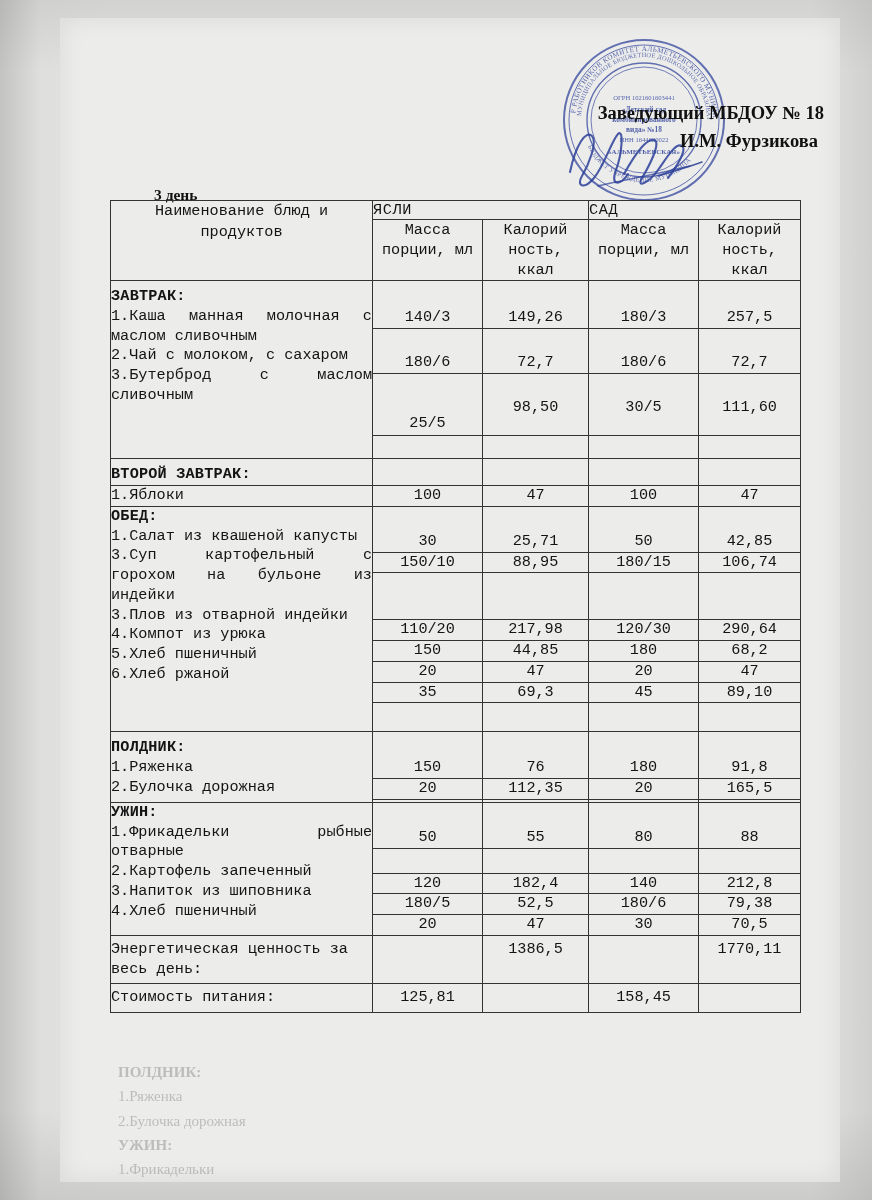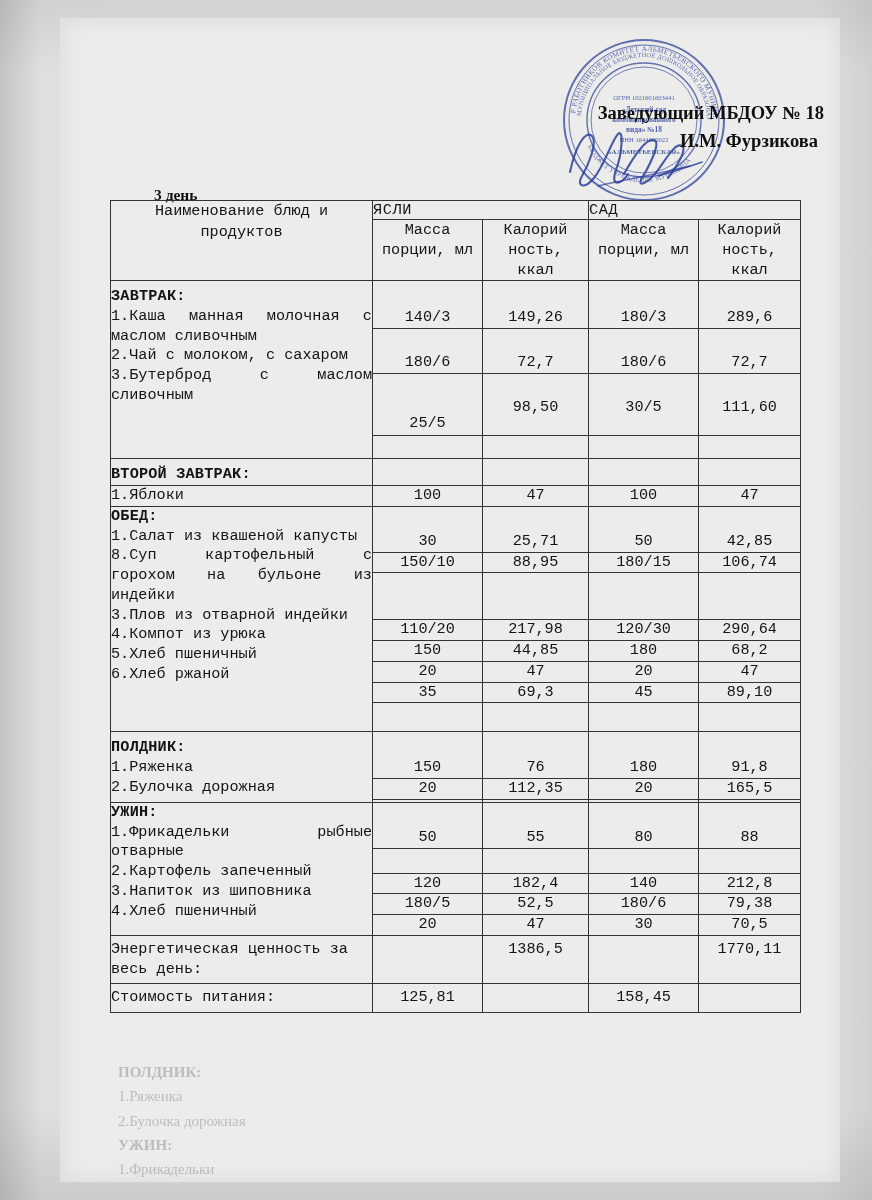--- a/index.html
+++ b/index.html
@@ -266,21 +266,21 @@
             <div class="sect-title pad-top">ЗАВТРАК:</div>
             <div class="justify">1.Каша манная молочная с</div>
             <div>маслом сливочным</div>
             <div>2.Чай с молоком, с сахаром</div>
             <div class="justify">3.Бутерброд с маслом</div>
             <div>сливочным</div>
           </td>
           <td class="num" style="padding-top:27px">140/3</td>
           <td class="num" style="padding-top:27px">149,26</td>
           <td class="num" style="padding-top:27px">180/3</td>
-          <td class="num" style="padding-top:27px">289,6</td>
+          <td class="num" style="padding-top:27px">257,5</td>
         </tr>
         <tr>
           <td class="num" style="padding-top:24px;border-top:none">180/6</td>
           <td class="num" style="padding-top:24px;border-top:none">72,7</td>
           <td class="num" style="padding-top:24px;border-top:none">180/6</td>
           <td class="num" style="padding-top:24px;border-top:none">72,7</td>
         </tr>
         <tr>
           <td class="num" style="padding-top:40px;border-top:none;padding-bottom:2px">25/5</td>
           <td class="num" style="padding-top:24px;border-top:none;padding-bottom:2px">98,50</td>
@@ -310,21 +310,21 @@
           <td class="num" style="border-top:none">100</td>
           <td class="num" style="border-top:none">47</td>
           <td class="num" style="border-top:none">100</td>
           <td class="num" style="border-top:none">47</td>
         </tr>
 
         <tr>
           <td class="dish" rowspan="8">
             <div class="sect-title">ОБЕД:</div>
             <div>1.Салат из квашеной капусты</div>
-            <div class="justify">8.Суп картофельный с</div>
+            <div class="justify">3.Суп картофельный с</div>
             <div class="justify">горохом на бульоне из</div>
             <div>индейки</div>
             <div>3.Плов из отварной индейки</div>
             <div>4.Компот из урюка</div>
             <div>5.Хлеб пшеничный</div>
             <div>6.Хлеб ржаной</div>
           </td>
           <td class="num" style="padding-top:25px">30</td>
           <td class="num" style="padding-top:25px">25,71</td>
           <td class="num" style="padding-top:25px">50</td>

